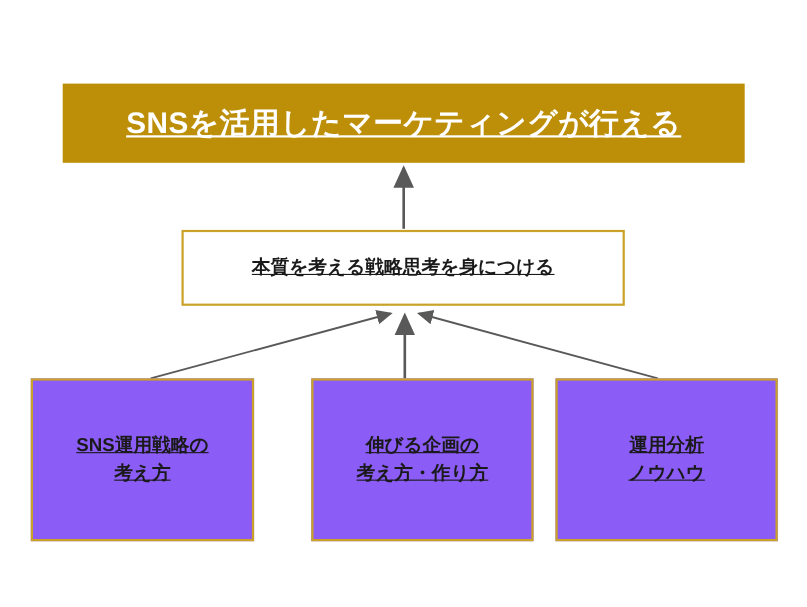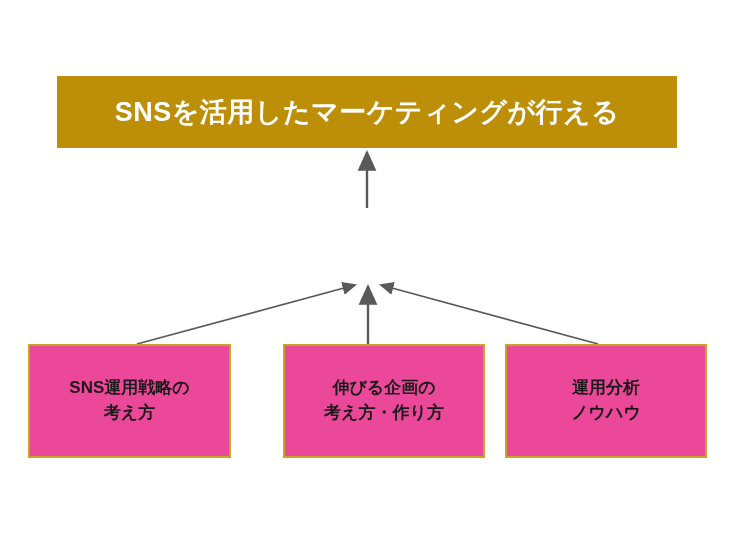--- a/index.html
+++ b/index.html
@@ -27,20 +27,21 @@
     height: 552px;
     pointer-events: none;
   }
   .node {
     position: absolute;
     box-sizing: border-box;
     display: flex;
     align-items: center;
     justify-content: center;
     text-align: center;
+    text-decoration: underline;
   }
   
   #goal-banner {
     left: 57px;
     top: 76px;
     width: 620px;
     height: 72px;
     background: #bd8f08;
     color: #ffffff;
     font-size: 27px;
@@ -57,22 +58,22 @@
     background: #ffffff;
     border: 2px solid #c9a227;
     color: #1a1a1a;
     font-size: 17px;
     font-weight: bold;
     line-height: 1.3;
   }
   
   .foundation {
     top: 344px;
-    height: 114px;
-    background: #ec4899;
+    height: 148px;
+    background: #8b5cf6;
     border: 2px solid #c9a227;
     color: #1a1a1a;
     font-size: 17px;
     font-weight: bold;
     line-height: 1.45;
   }
   #foundation-1 { left: 28px;  width: 203px; }
   #foundation-2 { left: 283px; width: 202px; }
   #foundation-3 { left: 505px; width: 202px; }
   .node-label { white-space: pre-line; display: block; }
@@ -95,20 +96,23 @@
 
     <line x1="368" y1="344" x2="368" y2="287" stroke="#595959" stroke-width="2.4" marker-end="url(#arrowhead)"></line>
 
     <line x1="598" y1="344" x2="381" y2="285" stroke="#595959" stroke-width="1.7" marker-end="url(#arrowhead)"></line>
   </svg>
 
   <div class="node" id="goal-banner">
     <span class="node-label">SNSを活用したマーケティングが行える</span>
   </div>
 
+  <div class="node" id="outcome-box">
+    <span class="node-label">本質を考える戦略思考を身につける</span>
+  </div>
 
   <div class="node foundation" id="foundation-1">
     <span class="node-label">SNS運用戦略の
 考え方</span>
   </div>
 
   <div class="node foundation" id="foundation-2">
     <span class="node-label">伸びる企画の
 考え方・作り方</span>
   </div>

